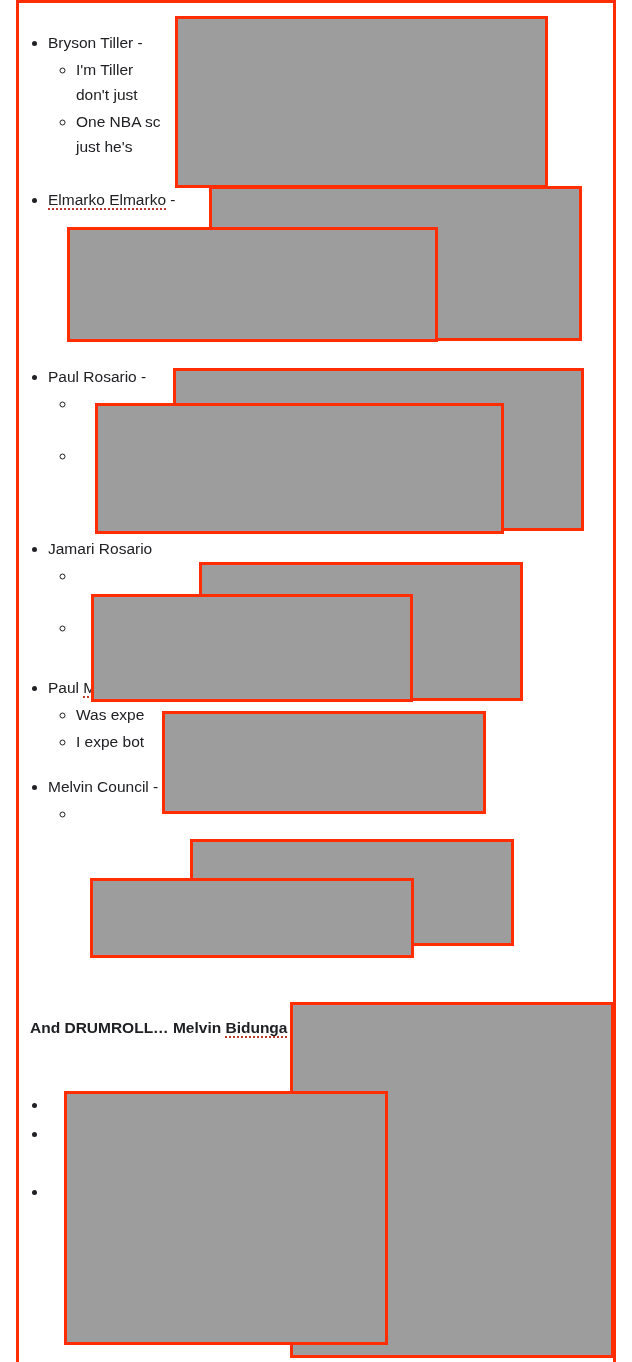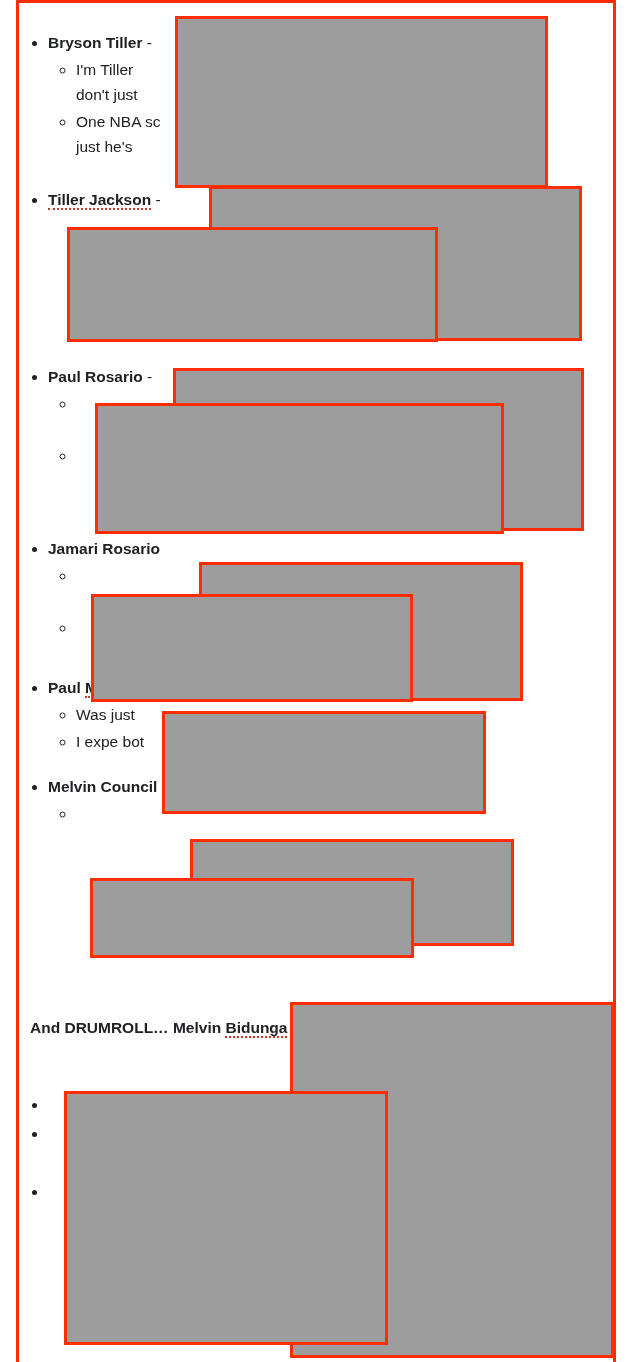--- a/index.html
+++ b/index.html
@@ -59,21 +59,21 @@
     margin-bottom: 0px;
     font-size: 15.5px;
     line-height: 25px;
   }
   ul.lvl2 > li {
     font-size: 15.5px;
     line-height: 25px;
     margin-top: 2px;
   }
   .player-name {
-    font-weight: bold;
+    font-weight: normal;
   }
   .spell {
     border-bottom: 2px dotted #c0392b;
   }
 
   
   .mask {
     position: absolute;
     background: #9d9d9d;
     border: 3px solid #ff2d00;
@@ -115,21 +115,21 @@
         <li><span>I'm Tiller</span><br><span>don't just</span></li>
         <li><span>One NBA sc</span><br><span>just he's</span></li>
       </ul>
     </li>
   </ul>
 
   <div style="height:28px;"></div>
 
   <ul class="lvl1">
     <li>
-      <span class="player-name spell">Tiller Jackson</span><span> - </span>
+      <span class="player-name spell">Elmarko Elmarko</span><span> - </span>
       <div style="height:140px;"></div>
     </li>
   </ul>
 
   <div style="height:12px;"></div>
 
   <ul class="lvl1">
     <li>
       <span class="player-name">Paul Rosario</span><span> - </span>
       <ul class="lvl2">
@@ -150,21 +150,21 @@
       </ul>
     </li>
   </ul>
 
   <div style="height:10px;"></div>
 
   <ul class="lvl1">
     <li>
       <span class="player-name">Paul <span class="spell">Mbiya</span></span><span> - </span>
       <ul class="lvl2">
-        <li><span>Was just</span></li>
+        <li><span>Was expe</span></li>
         <li><span>I expe bot</span></li>
       </ul>
     </li>
   </ul>
 
   <div style="height:20px;"></div>
 
   <ul class="lvl1">
     <li>
       <span class="player-name">Melvin Council</span><span> - </span>

